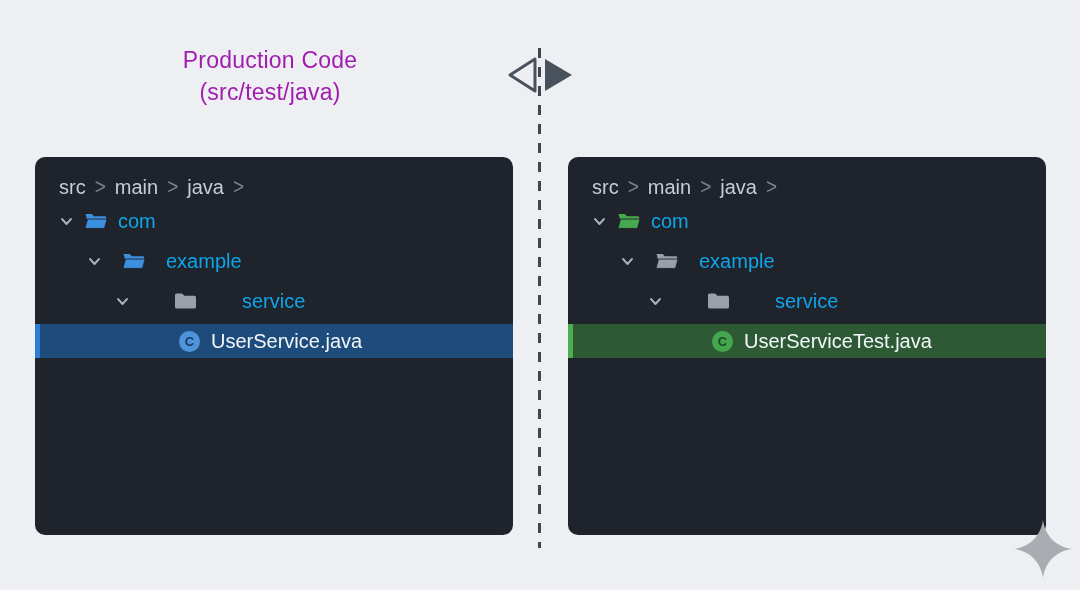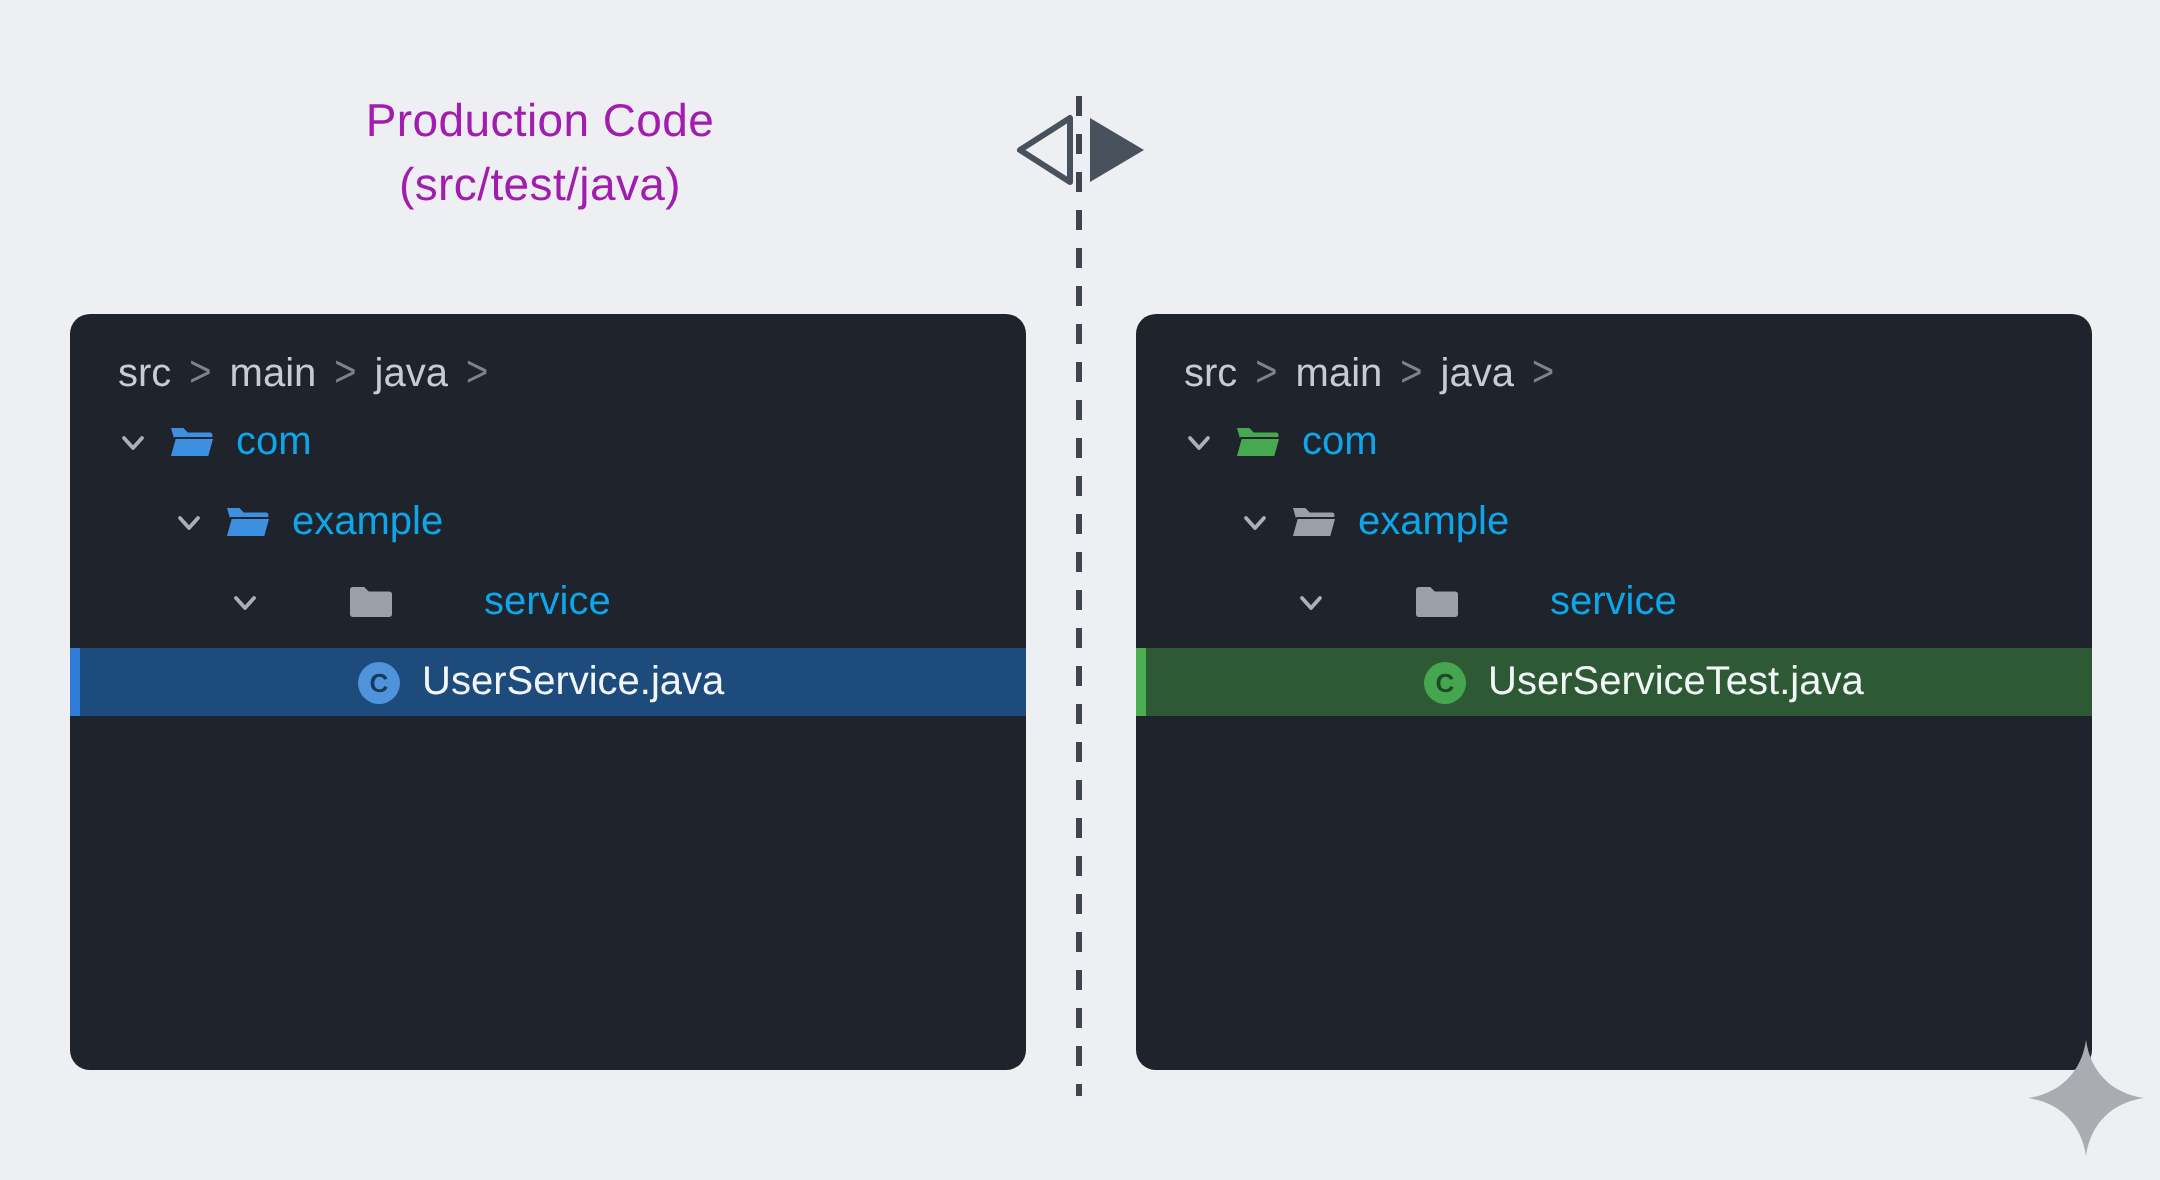--- a/index.html
+++ b/index.html
@@ -40,21 +40,21 @@
   
   .crumb {
     padding:16px 0 0 24px; height:44px;
     font-size:20px; color:#c6ccd3; display:flex; align-items:center; gap:9px;
   }
   .crumb .sep { color:#7b838e; font-size:19px; transform:scaleY(1.15); }
 
   
   .row { height:40px; display:flex; align-items:center; gap:10px; font-size:20px; color:#0ea5e9; }
   .row.l1 { padding-left:24px; }
-  .row.l2 { padding-left:52px; }
+  .row.l2 { padding-left:52px;gap:20px; }
   .row.l3 { padding-left:80px;gap:44px; }
   .row.file {
     height:34px; margin-top:3px; padding-left:138px; width:100%;
     color:#f2f6f9;
   }
   .row.file.sel-blue  { background:#1d4c7c; border-left:5px solid #2e7cd6; }
   .row.file.sel-green { background:#2d5a34; border-left:5px solid #4bae50; }
 
   .chev { width:15px; height:15px; flex:0 0 auto; }
   .chev polyline { fill:none; stroke:#a9b0b9; stroke-width:1.9; stroke-linecap:round; stroke-linejoin:round; }

